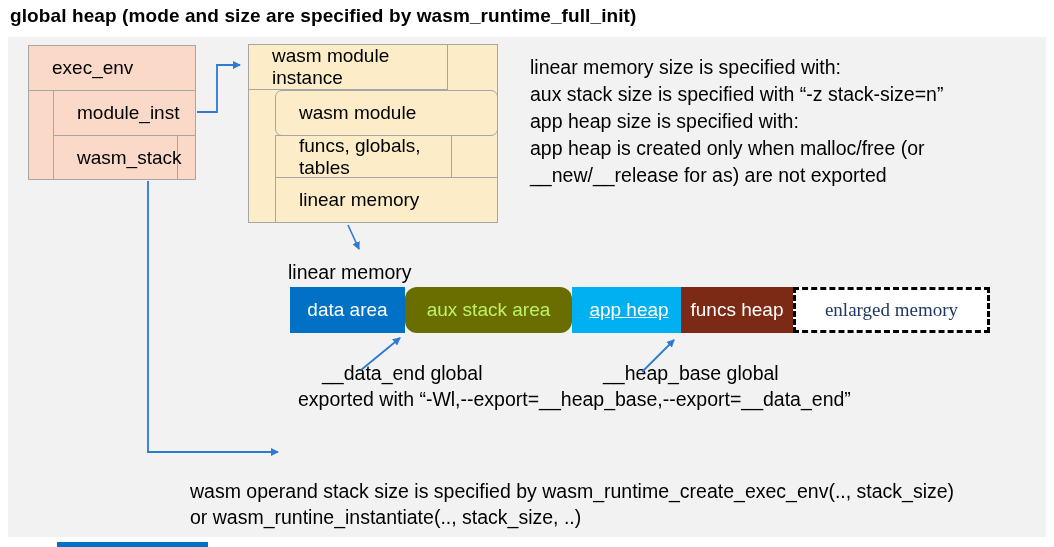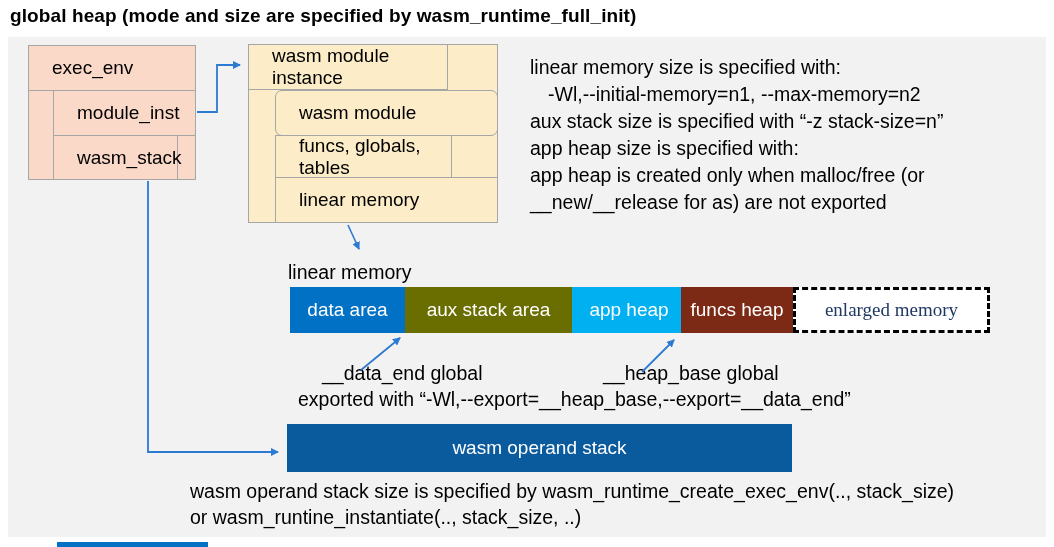--- a/index.html
+++ b/index.html
@@ -28,21 +28,21 @@
   
   .notes { left:530px; top:54px; width:512px; font-size:19.5px; line-height:27px; }
   .notes .indent { padding-left:18px; }
 
   
   .lm-label { left:288px; top:261px; font-size:19.5px; }
   .seg { top:287px; height:46px; display:flex; align-items:center; justify-content:center;
          color:#fff; font-size:19px; white-space:nowrap; }
   .seg0 { left:290px; width:115px; }
   .seg1 { left:405px; width:167px; }
-  .seg2 { left:572px; width:114px; }
+  .seg2 { left:572px; width:114px;text-decoration:underline; }
   .seg3 { left:681px; width:112px; }
   .seg4 { left:793px; width:197px; border:3px dashed #000; background:#fff; }
 
   .ann-dataend  { left:322px; top:362px; font-size:19.5px; }
   .ann-heapbase { left:603px; top:362px; font-size:19.5px; }
   .ann-exported { left:298px; top:388px; font-size:19.5px; }
 
   .opstack { left:287px; top:424px; width:505px; height:48px; display:flex; align-items:center;
              justify-content:center; color:#fff; font-size:19px; }
 
@@ -81,52 +81,48 @@
   </div>
   <div class="abs box pad inst-r2">
     <span>funcs, globals, tables</span>
   </div>
   <div class="abs box pad inst-r3">
     <span>linear memory</span>
   </div>
 
   <div class="abs notes">
     <div>linear memory size is specified with:</div>
-    <div class="indent">-Wl,--initial-memory=n1, --max-memory=n2</div>
     <div>aux stack size is specified with “-z stack-size=n”</div>
     <div>app heap size is specified with:</div>
     <div>app heap is created only when malloc/free (or</div>
     <div>__new/__release for as) are not exported</div>
   </div>
 
   <div class="abs lm-label">linear memory</div>
 
   <div class="abs seg seg0" style="background: rgb(0, 113, 197); color: rgb(255, 255, 255);">
     <span>data area</span>
   </div>
-  <div class="abs seg seg1" style="background: rgb(106, 110, 0); color: #ffffff;">
+  <div class="abs seg seg1" style="background: rgb(106, 110, 0); color: #bef264; border-radius: 12px;">
     <span>aux stack area</span>
   </div>
   <div class="abs seg seg2" style="background: rgb(0, 176, 240); color: rgb(255, 255, 255);">
     <span>app heap</span>
   </div>
   <div class="abs seg seg3" style="background: rgb(124, 42, 22); color: rgb(255, 255, 255);">
     <span>funcs heap</span>
   </div>
   <div class="abs seg seg4" style="color: rgb(31, 56, 100); font-family: Liberation Serif, serif;">
     <span>enlarged memory</span>
   </div>
 
   <div class="abs ann-dataend">__data_end global</div>
   <div class="abs ann-heapbase">__heap_base global</div>
   <div class="abs ann-exported">exported with “-Wl,--export=__heap_base,--export=__data_end”</div>
 
-  <div class="abs opstack" style="background: rgb(10, 90, 158);">
-    <span>wasm operand stack</span>
-  </div>
 
   <div class="abs footer-text">
     <div>wasm operand stack size is specified by wasm_runtime_create_exec_env(.., stack_size)</div>
     <div>or wasm_runtine_instantiate(.., stack_size, ..)</div>
   </div>
 
   <div class="abs accent" style="background: rgb(0, 113, 197);"></div>
 
   <svg class="overlay" viewBox="0 0 1054 547">
     <defs>

